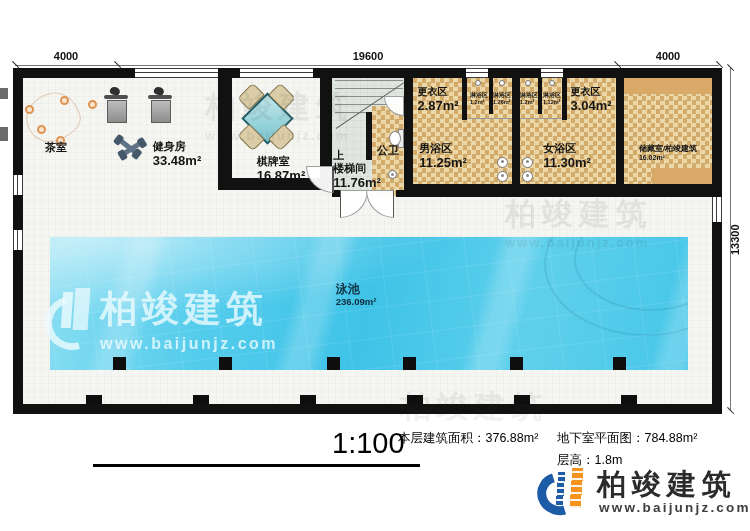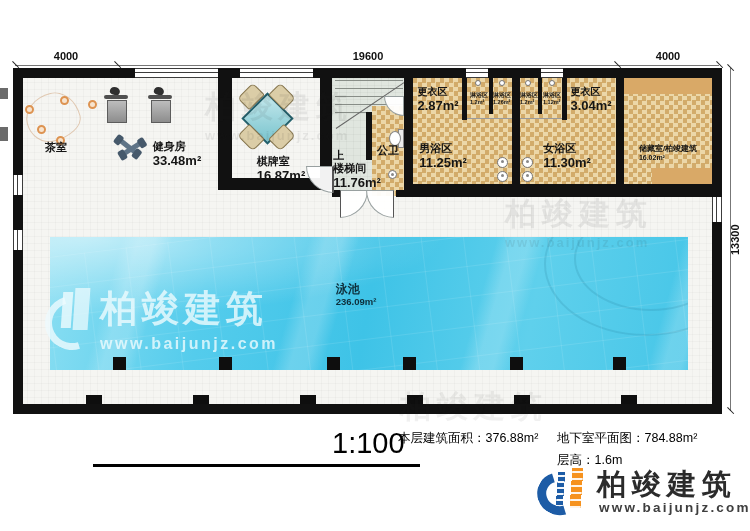--- a/index.html
+++ b/index.html
@@ -312,21 +312,21 @@
 
   <div class="scale">1:100</div>
   <div class="title-line"></div>
   <div class="stat" style="left:398px;top:430px;">
     <span>本层建筑面积：</span><span>376.88m²</span>
   </div>
   <div class="stat" style="left:557px;top:430px;">
     <span>地下室平面图：</span><span>784.88m²</span>
   </div>
   <div class="stat" style="left:557px;top:452px;">
-    <span>层高：</span><span>1.6m</span>
+    <span>层高：</span><span>1.8m</span>
   </div>
   <div class="logo-mark">
     <div class="lm-sw"></div>
     <div class="lm-b1"></div>
     <div class="lm-b2"></div>
   </div>
   <div class="brand-name">柏竣建筑</div>
   <div class="brand-url">www.baijunjz.com</div>
 
 </div>

